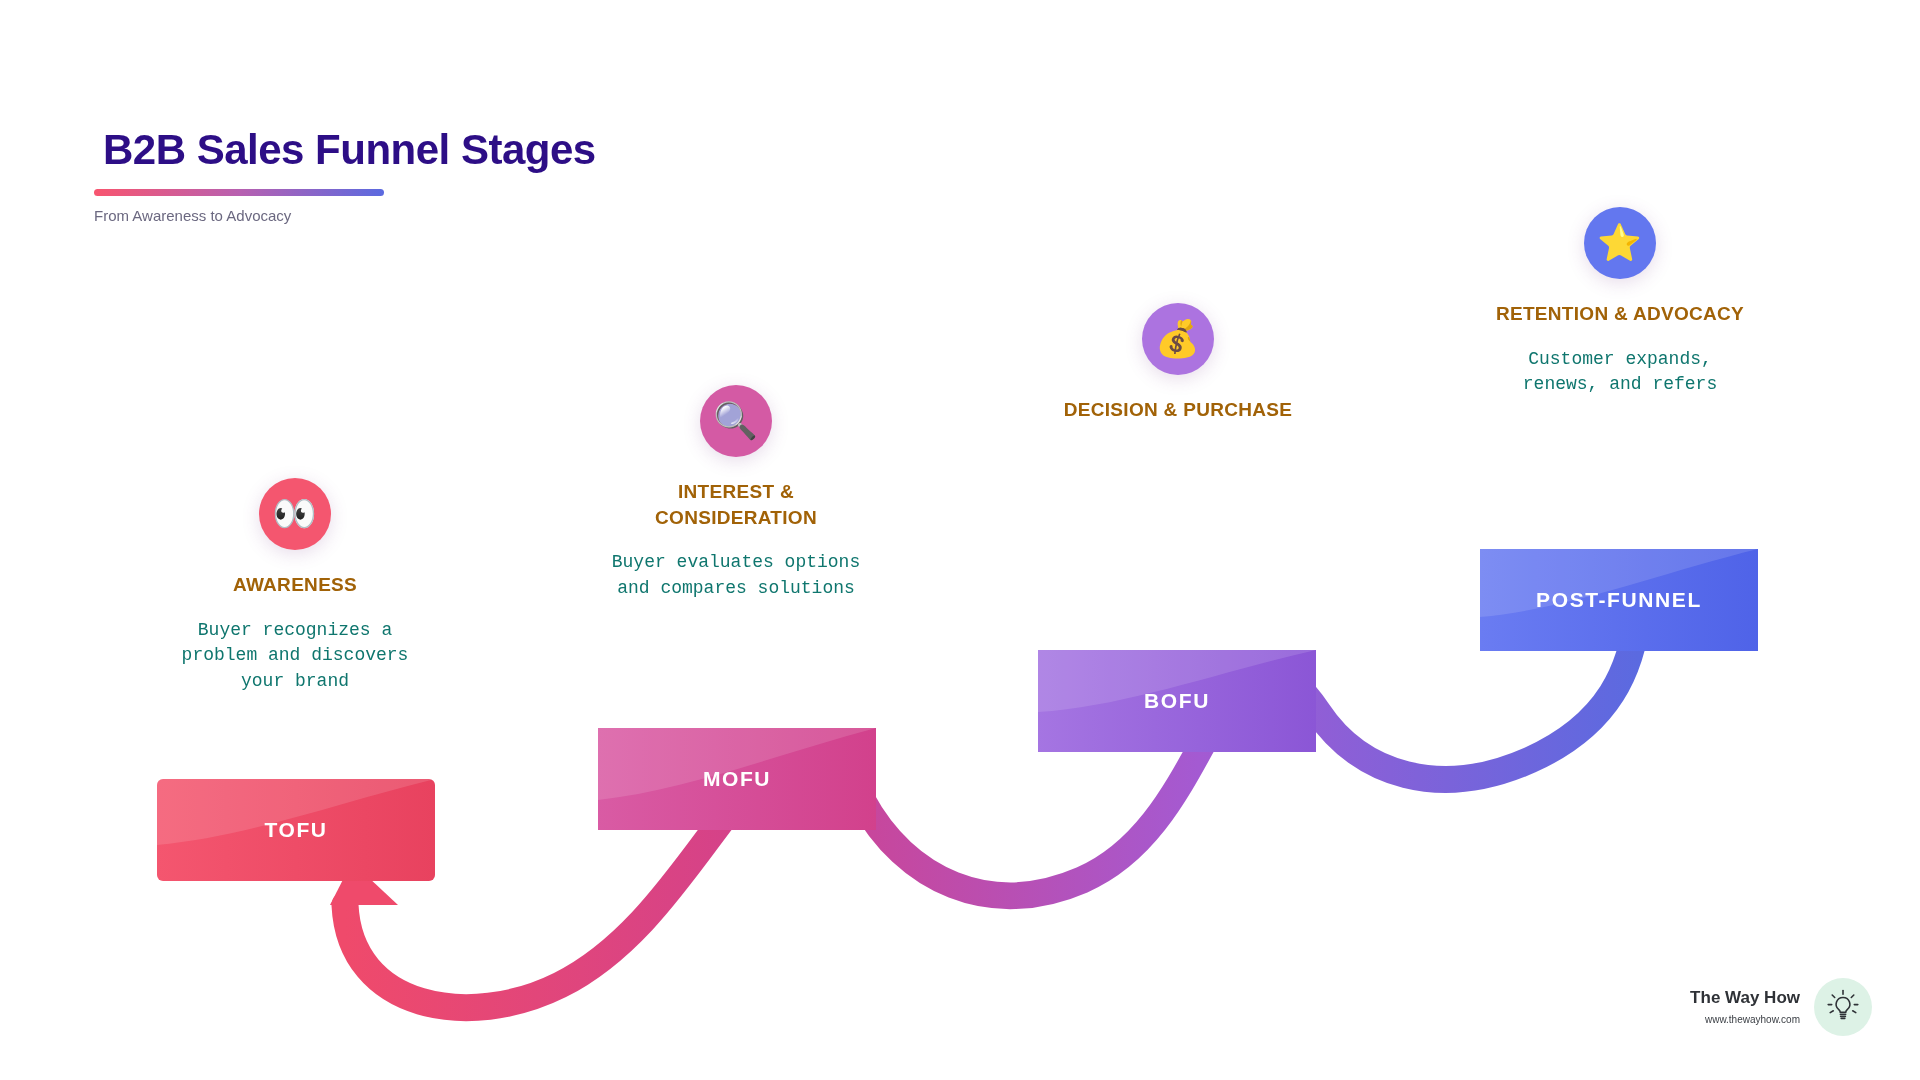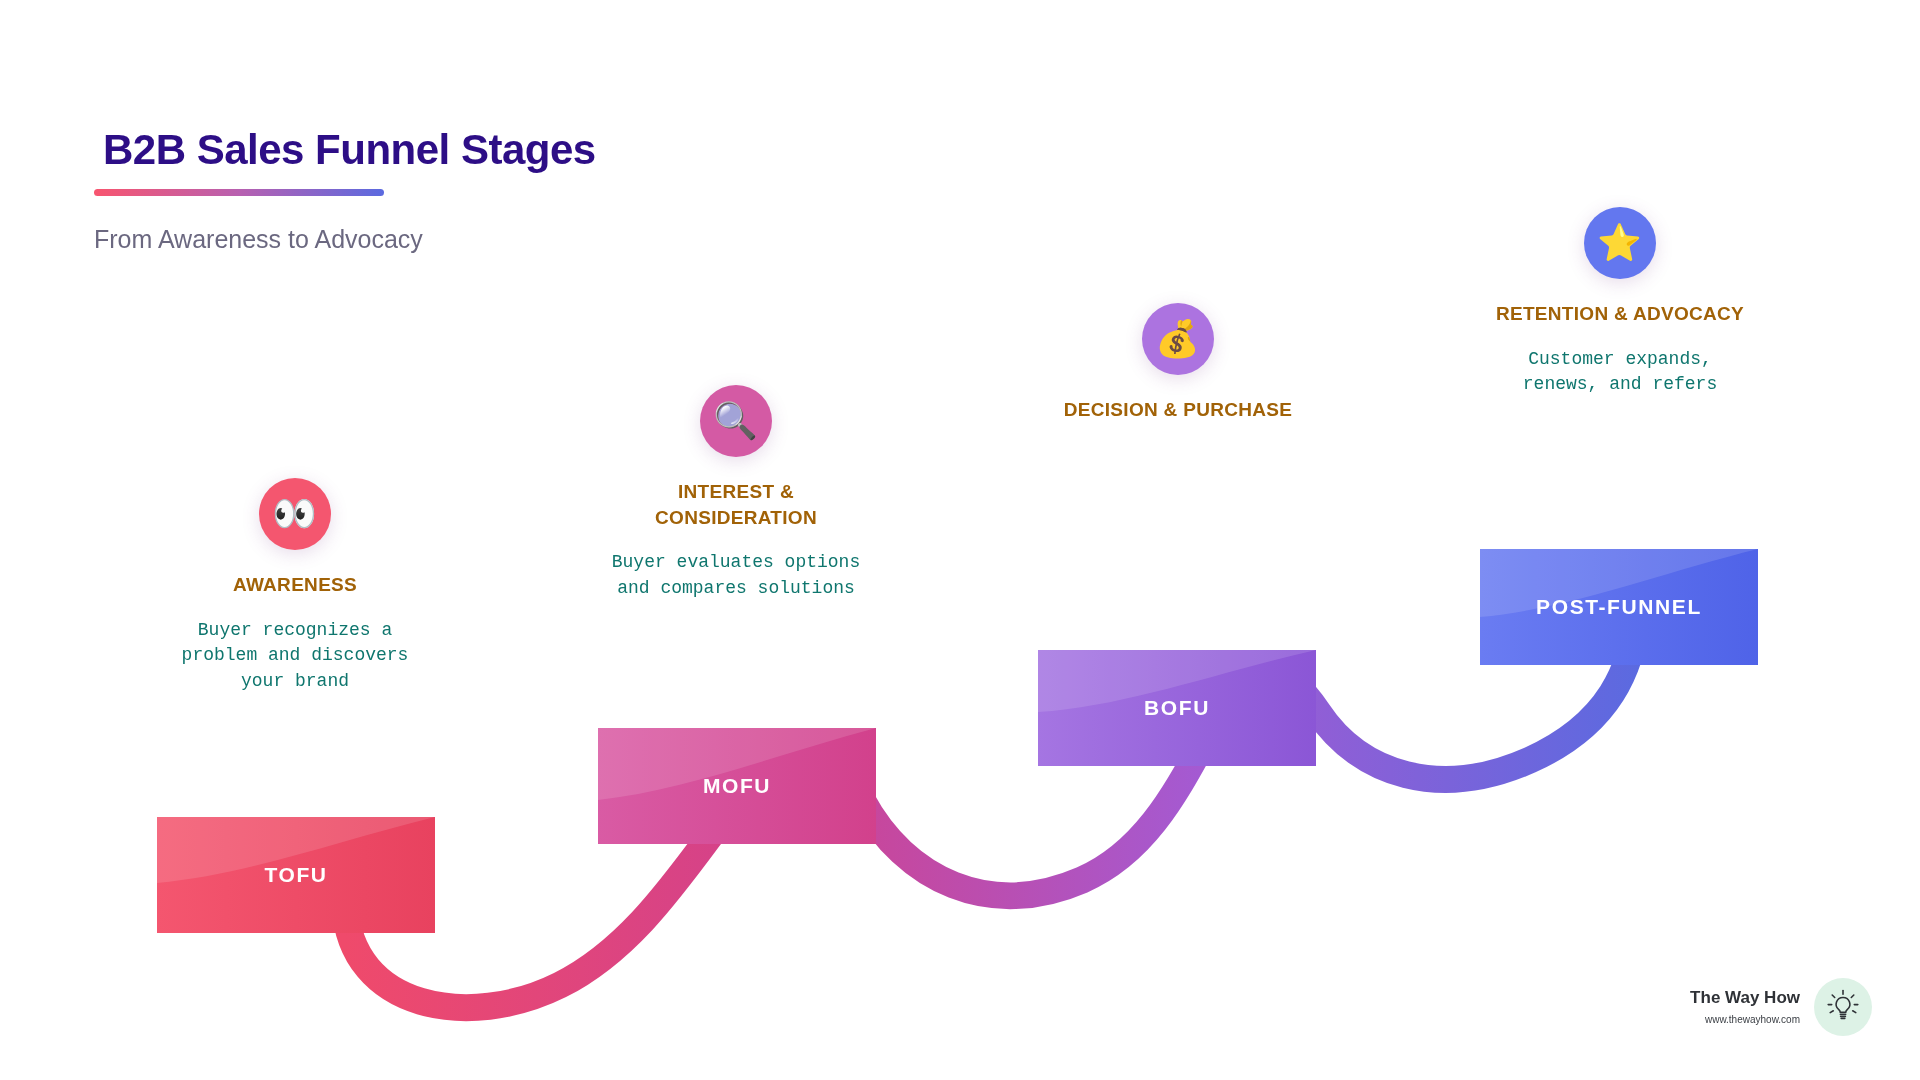--- a/index.html
+++ b/index.html
@@ -40,22 +40,22 @@
     white-space: nowrap;
   }
   .accent-bar {
     margin-top: 16px;
     width: 290px;
     height: 7px;
     border-radius: 4px;
     background: linear-gradient(90deg, #f8556f 0%, #b860b0 50%, #5b6ae0 100%);
   }
   .page-subtitle {
-    margin-top: 27px;
-    font-size: 25px;
+    margin-top: 10px;
+    font-size: 15px;
     color: #6b6880;
     line-height: 1.3;
     white-space: nowrap;
   }
 
   
   #flow {
     position: absolute;
     left: 0;
     top: 0;
@@ -93,21 +93,21 @@
     font-size: 18px;
     color: #0f766e;
     line-height: 1.42;
     font-family: Liberation Mono, monospace;
   }
 
   
   .bar {
     position: absolute;
     width: 278px;
-    height: 116px;
+    height: 102px;
     display: flex;
     align-items: center;
     justify-content: center;
     overflow: hidden;
   }
   .bar-label {
     position: relative;
     z-index: 2;
     color: #ffffff;
     font-size: 21px;
@@ -211,21 +211,21 @@
     <path d="M 732 790 L 800 790 L 766 735 Z" fill="#d2418c"></path>
 
     <path d="M 1192 722 L 1262 722 L 1227 668 Z" fill="#a45ad2"></path>
   </svg>
 
   <div class="stage-head" style="left:145px; top:478px;">
     <div class="icon-circle" style="background:#f4566f;">👀</div>
     <div class="stage-name">AWARENESS</div>
     <div class="stage-desc" style="padding:0 22px;">Buyer recognizes a problem and discovers your brand</div>
   </div>
-  <div class="bar" style="left:157px; top:817px; background:linear-gradient(90deg,#f4566f,#e8425f);">
+  <div class="bar" style="left:157px; top:779px; background:linear-gradient(90deg,#f4566f,#e8425f);border-radius:6px;">
     <svg class="bar-sheen" viewBox="0 0 278 94" preserveAspectRatio="none">
       <path d="M0 66 C 90 58, 180 24, 278 0 L278 0 L0 0 Z" fill="#ffffff" opacity="0.13"></path>
     </svg>
     <span class="bar-label">TOFU</span>
   </div>
 
   <div class="stage-head" style="left:586px; top:385px;">
     <div class="icon-circle" style="background:#d45aa4;">🔍</div>
     <div class="stage-name" style="padding:0 62px;">INTEREST &amp; CONSIDERATION</div>
     <div class="stage-desc" style="padding:0 10px;">Buyer evaluates options and compares solutions</div>

